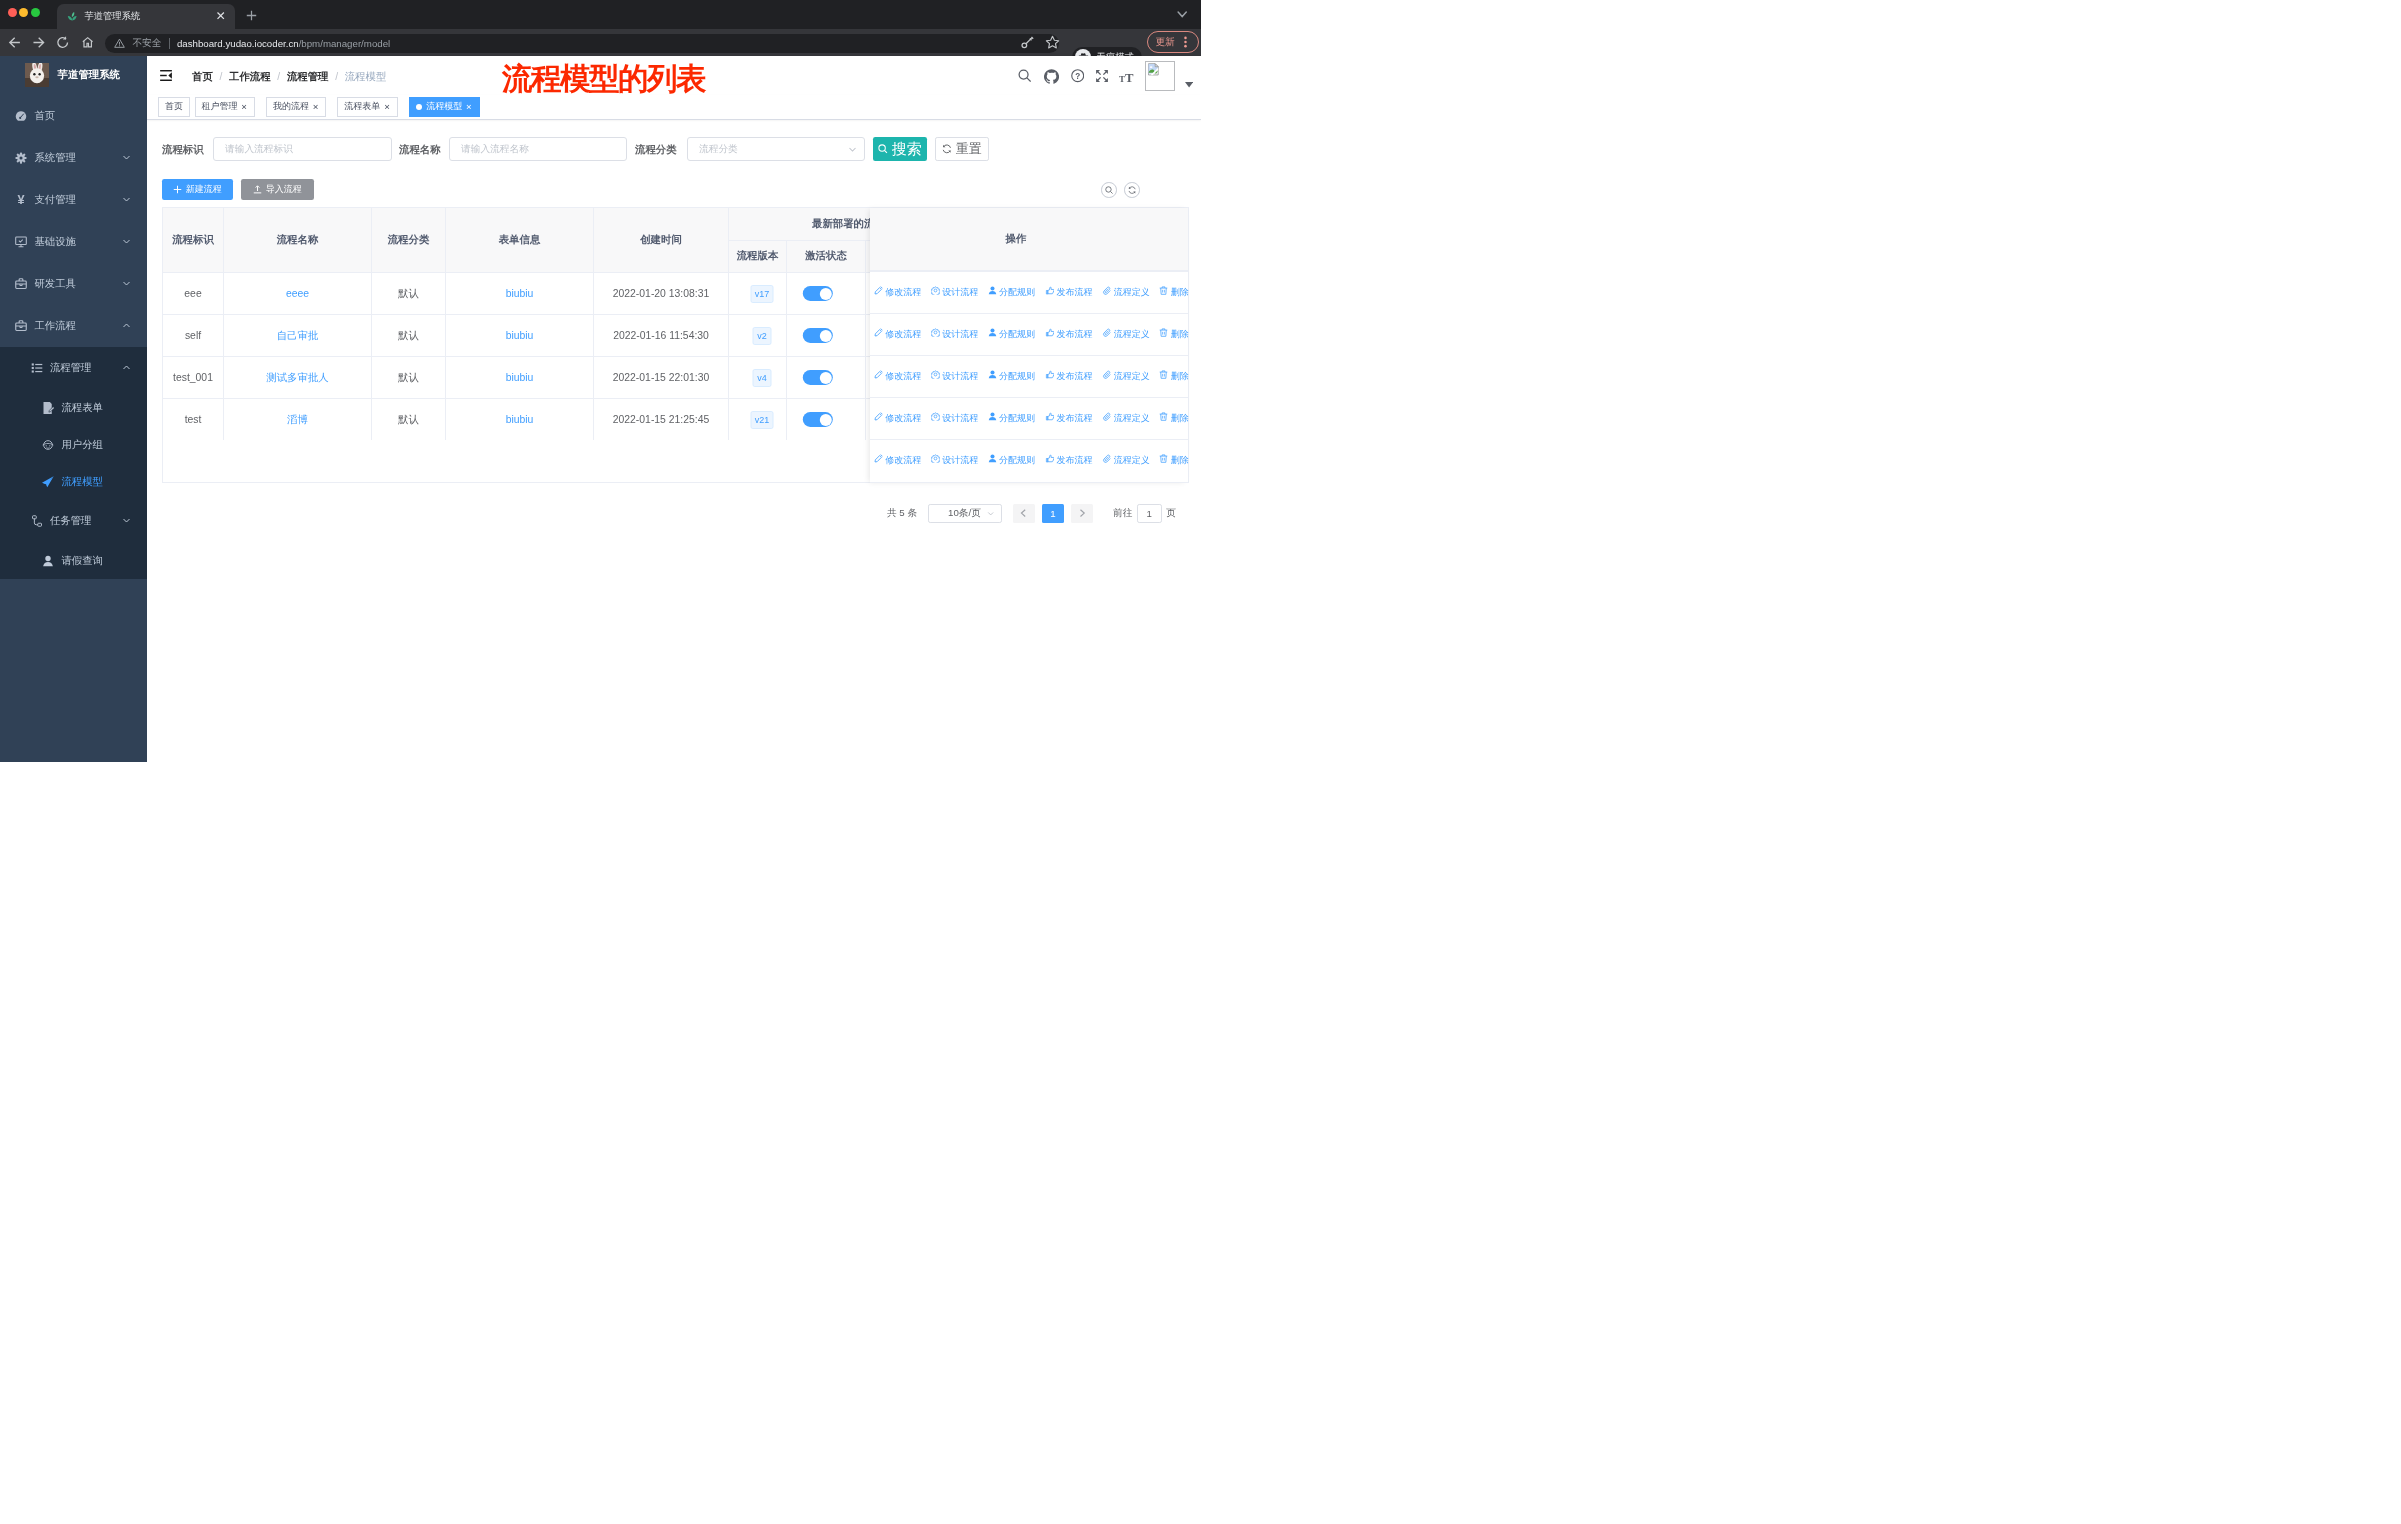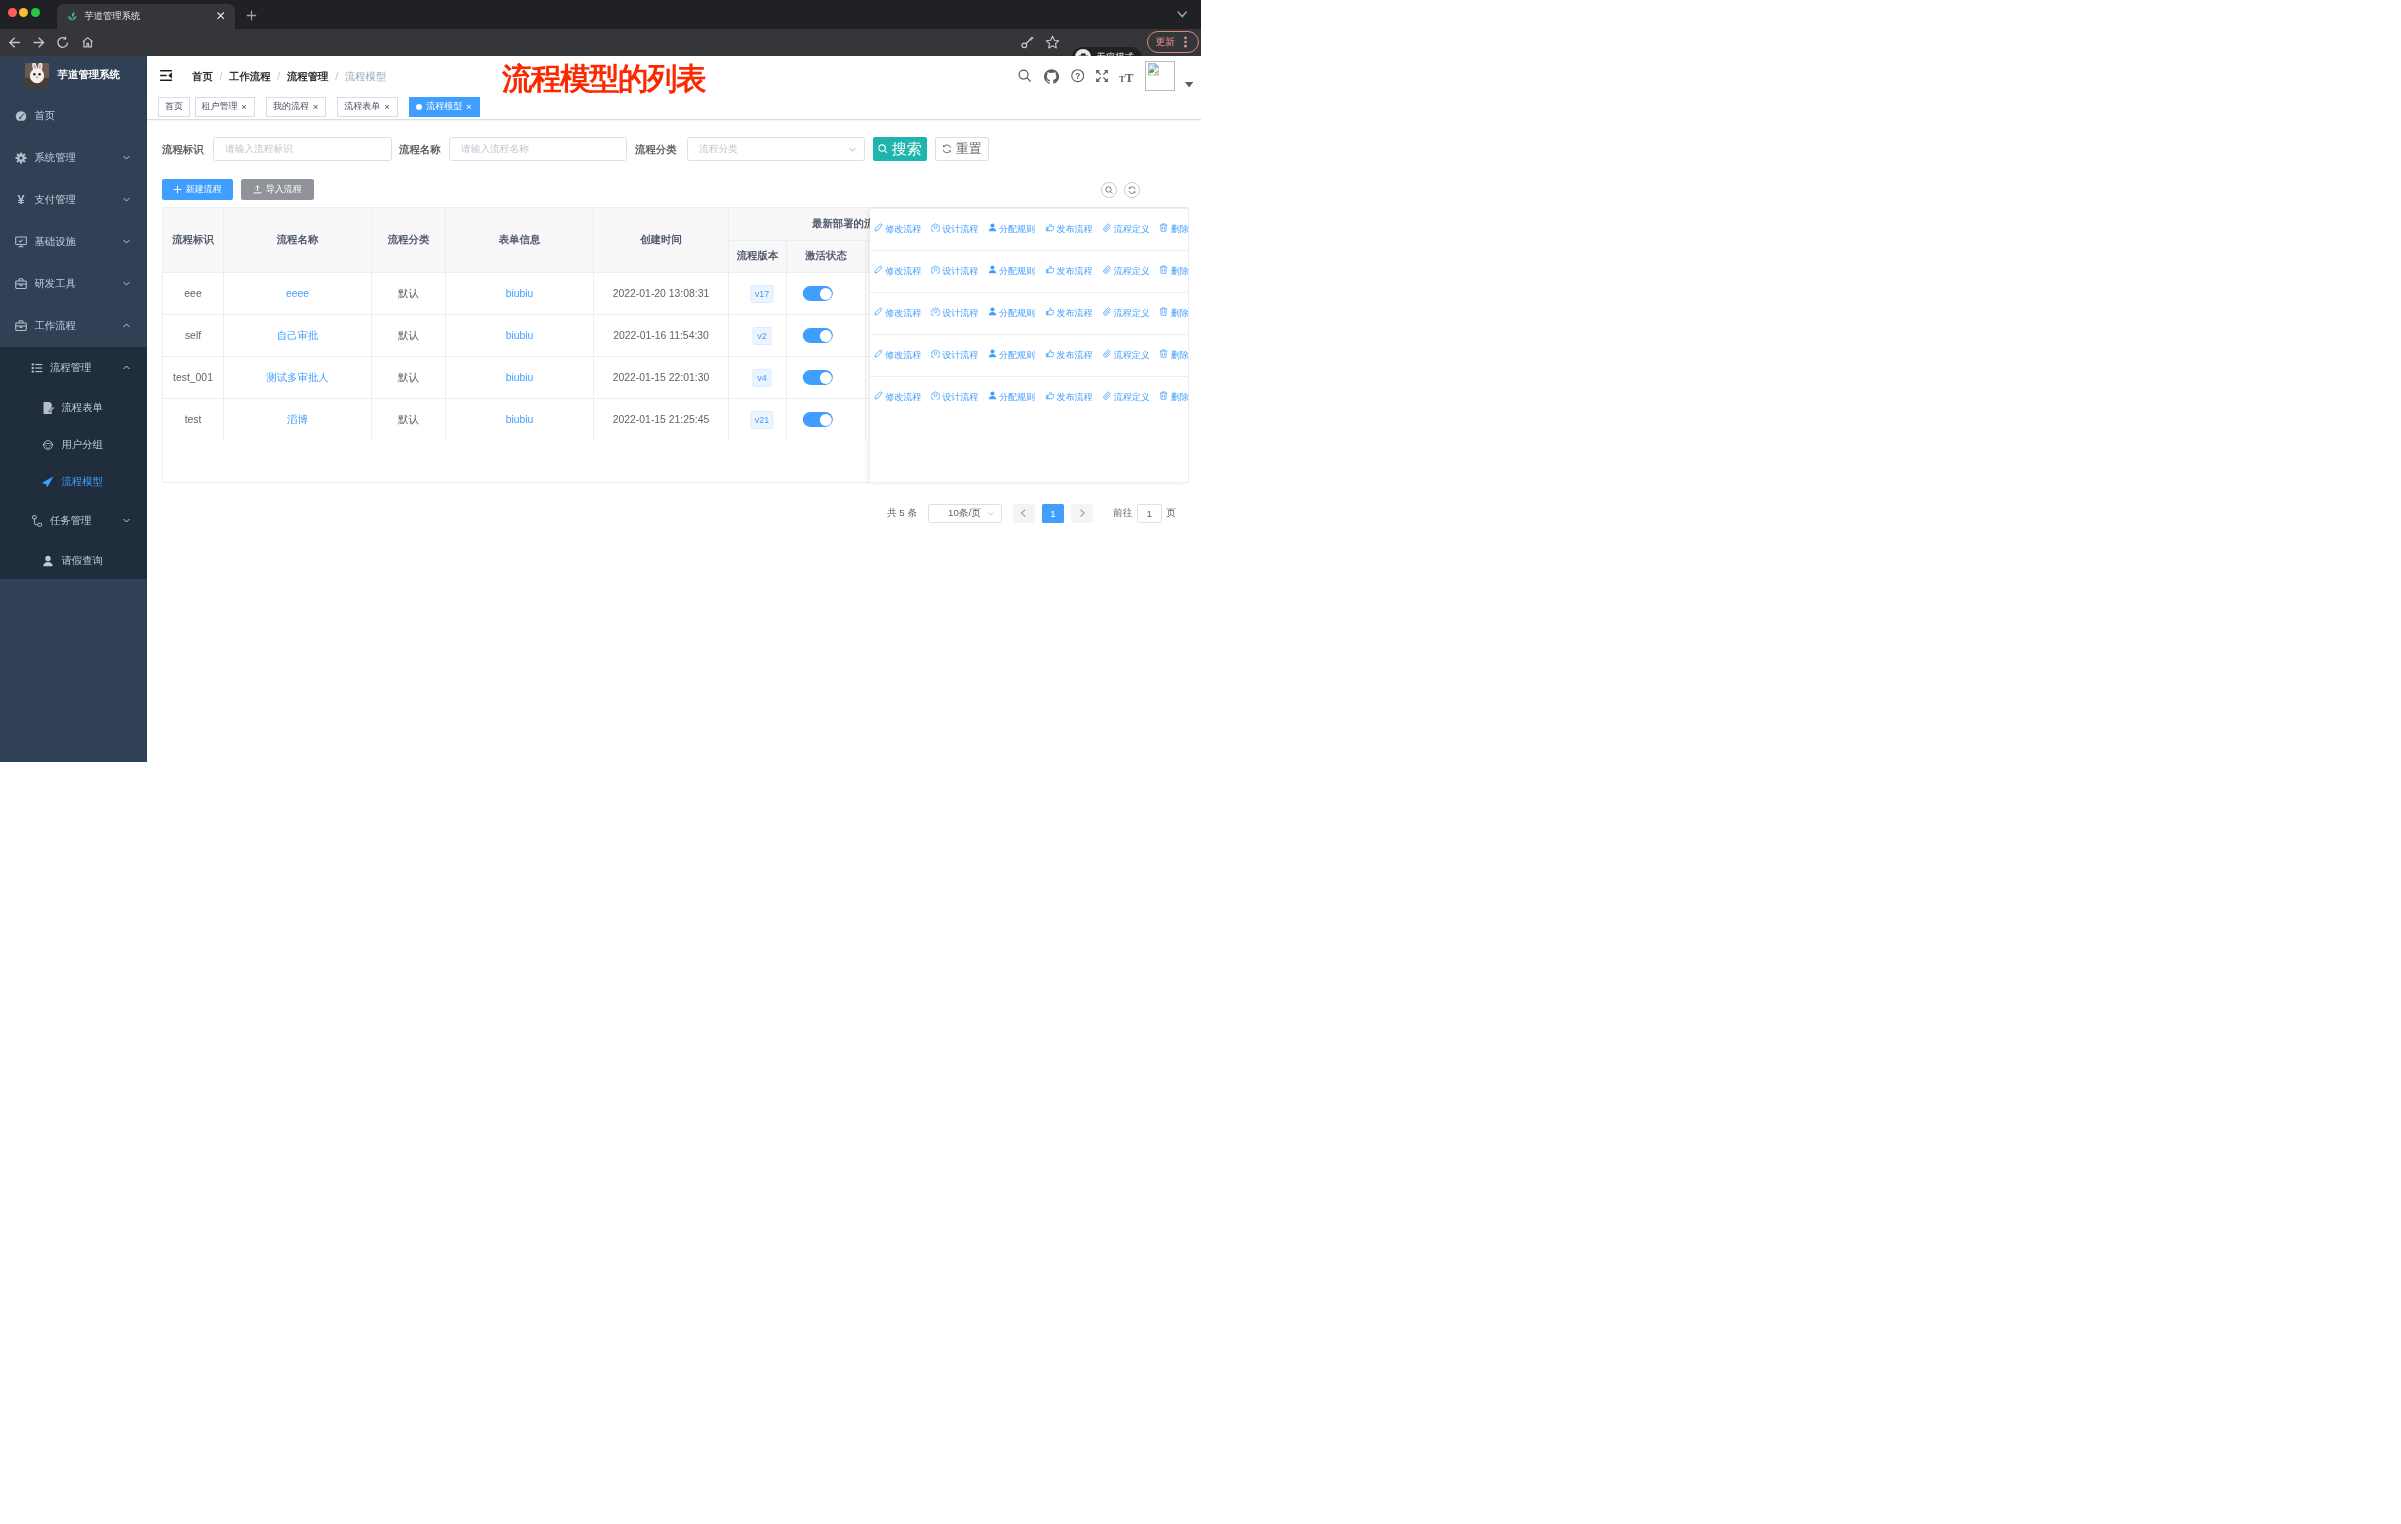--- a/index.html
+++ b/index.html
@@ -86,20 +86,30 @@
   <svg class="cicon" style="left:32px;width:13.4px" height="27" viewBox="0 0 18 17">
       <path d="M9 2l6.6 6.5L9 15M15.2 8.5H2" stroke="#c3c6c9" stroke-width="1.8" fill="none"></path>
     </svg>
   <svg class="cicon" style="left:56px;width:13.4px" height="27" viewBox="0 0 18 18">
       <path d="M15.5 9a6.5 6.5 0 1 1-2-4.7" stroke="#c3c6c9" stroke-width="1.8" fill="none"></path>
       <path d="M13.5 0.5v4.3H9.2z" fill="#c3c6c9"></path>
     </svg>
   <svg class="cicon" style="left:81px;width:13.4px" height="27" viewBox="0 0 18 18">
       <path d="M2.5 8L9 2.5 15.5 8M4 7v8h4v-5h2v5h4V7" stroke="#c3c6c9" stroke-width="1.6" fill="none"></path>
     </svg>
+  <div id="urlbar">
+    <svg style="margin:0 7.4px 0 9px" width="11" height="10.4" viewBox="0 0 16 15">
+        <path d="M8 1.5L15 13.5H1z" stroke="#9aa0a6" stroke-width="1.4" fill="none"></path>
+        <rect x="7.3" y="5.6" width="1.4" height="4" fill="#9aa0a6"></rect>
+        <rect x="7.3" y="10.6" width="1.4" height="1.4" fill="#9aa0a6"></rect>
+      </svg>
+    <span>不安全</span>
+    <span style="width:0.7px;height:10.4px;background:#5f6368;margin:0 7.4px"></span>
+    <span style="color:#e8eaed">dashboard.yudao.iocoder.cn<span style="color:#9aa0a6">/bpm/manager/model</span></span>
+  </div>
   <svg class="cicon" style="left:1020px;width:15px" height="27" viewBox="0 0 20 20">
       <circle cx="5.8" cy="13.8" r="3.1" stroke="#c3c6c9" stroke-width="1.7" fill="none"></circle>
       <path d="M8 11.6L16.4 3.2M13.1 4.7l2.3 2.3M15.3 2.6l2.3 2.3" stroke="#c3c6c9" stroke-width="1.7" fill="none"></path>
     </svg>
   <svg class="cicon" style="left:1045px;width:15px" height="27" viewBox="0 0 20 20">
       <path d="M10 1.8l2.5 5.2 5.7.7-4.2 3.9 1.1 5.6L10 14.4l-5.1 2.8 1.1-5.6-4.2-3.9 5.7-.7z" stroke="#c3c6c9" stroke-width="1.5" fill="none" stroke-linejoin="round"></path>
     </svg>
   <div class="abs" style="left:1072px;top:18px;width:70px;height:21px;border-radius:10.4px;background:#202124;display:flex;align-items:center">
     <span style="width:16.4px;height:16.4px;border-radius:50%;background:#e8eaed;margin-left:3px;display:flex;align-items:center;justify-content:center">
       <svg width="11" height="11" viewBox="0 0 15 15">
@@ -417,20 +427,21 @@
             </div>
 <div class="cell cb" style="width:135px">2022-01-15 21:25:45</div>
 <div class="cell cb" style="width:58px">
               <span class="vtag">v21</span>
             </div>
 <div class="cell cb" style="width:79px">
               <span class="switch"></span>
             </div>
 </div>
     <div id="fixcol">
+      <div class="cell" style="height:63px;background:#f8f8f9;color:#515a6e;font-weight:bold;border-bottom:0.7px solid #ebeef5;padding-right:26px">操作</div>
       <div class="acts">
 <span><svg width="9" height="9" viewBox="0 0 13 13">
                   <path d="M8.2 2.2l2.6 2.6-6.3 6.3-3 .4.4-3zM9.6 0.8l2.6 2.6" stroke="#409eff" fill="none" stroke-width="1.2"></path>
                 </svg>修改流程</span>
               <span><svg width="9" height="9" viewBox="0 0 14 14">
                   <path d="M7 0.5l1.5 2 2.4-.5.3 2.4 2.4.3-.5 2.4 2 1.5-2 1.5.5 2.4-2.4.3-.3 2.4-2.4-.5-1.5 2-1.5-2-2.4.5-.3-2.4-2.4-.3.5-2.4-2-1.5 2-1.5-.5-2.4 2.4-.3.3-2.4 2.4.5z" fill="none" stroke="#409eff" stroke-width="1.1" transform="scale(0.93) translate(0.5 0.5)"></path>
                   <circle cx="7" cy="7" r="2.2" fill="none" stroke="#409eff" stroke-width="1.1"></circle>
                 </svg>设计流程</span>
               <span><svg width="9" height="9" viewBox="0 0 12 12">
                   <circle cx="6" cy="3.4" r="2.7" fill="#409eff"></circle>

